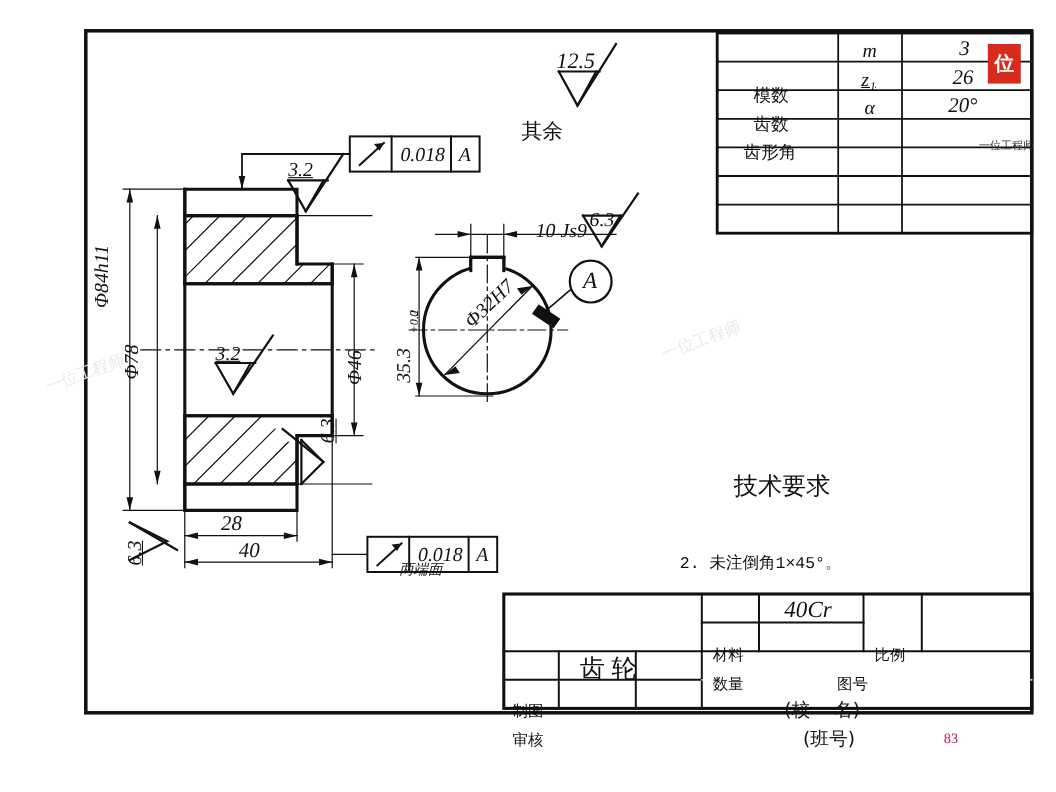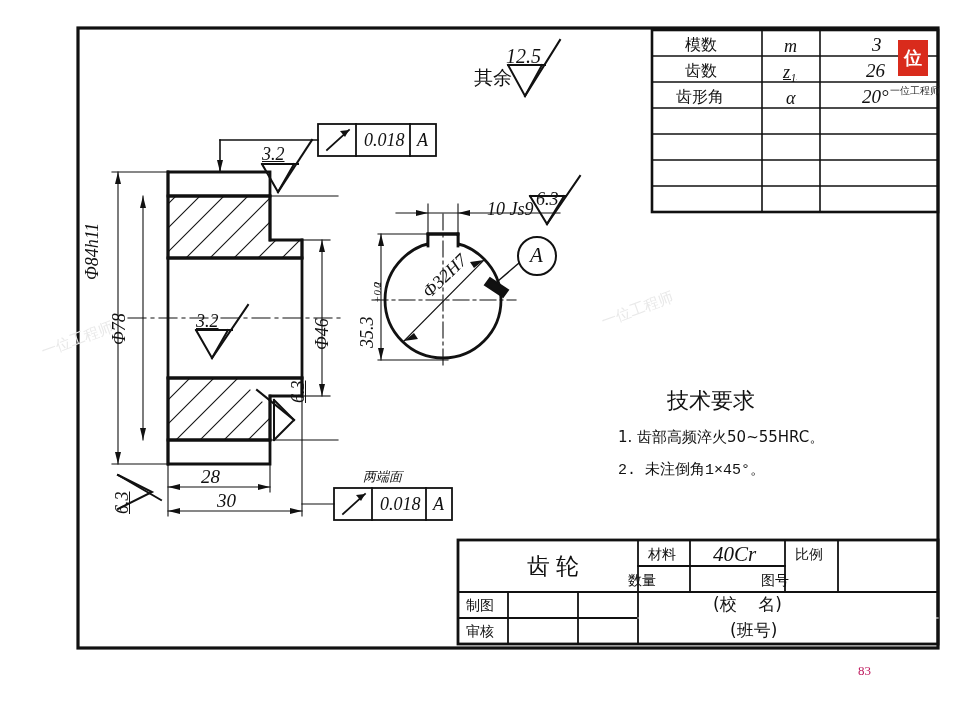--- a/index.html
+++ b/index.html
@@ -27,21 +27,21 @@
     height: 720px;
   }
   .txt {
     position: absolute;
     white-space: pre;
     font-family: "Liberation Serif", serif;
     color: #111;
     line-height: 1;
   }
   .ital { font-style: italic; }
-  .cn { font-family: "DejaVu Sans", sans-serif; }
+  .cn { font-family: "DejaVu Sans", sans-serif; margin-top: 42px; }
   .seal {
     position: absolute;
     background: #d92b1c;
     color: #ffffff;
     display: flex;
     align-items: center;
     justify-content: center;
     font-family: "DejaVu Sans", sans-serif;
     font-weight: bold;
   }
@@ -322,21 +322,21 @@
 
   <div class="txt cn" style="left:676px; top:89px; font-size:16px;">齿形角</div>
   <div class="txt ital" style="left:786px; top:89px; font-size:18px;">α</div>
   <div class="txt ital" style="left:862px; top:87px; font-size:19px;">20°</div>
 
   <div class="txt ital" style="left:83px; top:280px; font-size:18px; transform:rotate(-90deg); transform-origin:left top;">Φ84h11</div>
   <div class="txt ital" style="left:110px; top:345px; font-size:18px; transform:rotate(-90deg); transform-origin:left top;">Φ78</div>
   <div class="txt ital" style="left:313px; top:350px; font-size:18px; transform:rotate(-90deg); transform-origin:left top;">Φ46</div>
 
   <div class="txt ital" style="left:201px; top:467px; font-size:19px;">28</div>
-  <div class="txt ital" style="left:217px; top:491px; font-size:19px;">30</div>
+  <div class="txt ital" style="left:217px; top:491px; font-size:19px;">40</div>
 
   <div class="txt ital" style="left:262px; top:145px; font-size:18px; text-decoration:underline;">3.2</div>
   <div class="txt ital" style="left:196px; top:312px; font-size:18px; text-decoration:underline;">3.2</div>
   <div class="txt ital" style="left:289px; top:403px; font-size:18px; transform:rotate(-90deg); transform-origin:left top; text-decoration:underline;">6.3</div>
   <div class="txt ital" style="left:113px; top:514px; font-size:18px; transform:rotate(-90deg); transform-origin:left top; text-decoration:underline;">6.3</div>
 
   <div class="txt ital" style="left:364px; top:131px; font-size:18px;">0.018</div>
   <div class="txt ital" style="left:417px; top:131px; font-size:18px;">A</div>
 
   <div class="txt cn" style="left:363px; top:470px; font-size:13px;font-style:italic;">两端面</div>
@@ -345,28 +345,27 @@
 
   <div class="txt ital" style="left:419px; top:288px; font-size:18px; transform:rotate(-44deg); transform-origin:left top;">Φ32H7</div>
   <div class="txt ital" style="left:487px; top:200px; font-size:18px;">10 Js9</div>
   <div class="txt ital" style="left:536px; top:190px; font-size:18px;">6.3</div>
   <div class="txt ital" style="left:358px; top:348px; font-size:18px; transform:rotate(-90deg); transform-origin:left top;">35.3</div>
   <div class="txt ital" style="left:372px; top:303px; font-size:11px; transform:rotate(-90deg); transform-origin:left top;">+0.2</div>
   <div class="txt ital" style="left:372px; top:288px; font-size:11px; transform:rotate(-90deg); transform-origin:left top;">0</div>
   <div class="txt ital" style="left:530px; top:245px; font-size:21px;">A</div>
 
   <div class="txt cn" style="left:667px; top:390px; font-size:22px;">技术要求</div>
-  <div class="txt cn" style="left:618px; top:430px; font-size:15px;">1. 齿部高频淬火50~55HRC。</div>
   <div class="txt cn" style="left:618px; top:463px; font-size:15px;font-family:Liberation Mono, monospace;">2. 未注倒角1×45°。</div>
 
   <div class="txt cn" style="left:527px; top:555px; font-size:23px; letter-spacing:6px;">齿轮</div>
   <div class="txt cn" style="left:648px; top:547px; font-size:14px;">材料</div>
   <div class="txt ital" style="left:713px; top:544px; font-size:21px;">40Cr</div>
   <div class="txt cn" style="left:795px; top:547px; font-size:14px;">比例</div>
-  <div class="txt cn" style="left:628px; top:573px; font-size:14px;">数量</div>
+  <div class="txt cn" style="left:648px; top:573px; font-size:14px;">数量</div>
   <div class="txt cn" style="left:761px; top:573px; font-size:14px;">图号</div>
   <div class="txt cn" style="left:466px; top:598px; font-size:14px;">制图</div>
   <div class="txt cn" style="left:466px; top:624px; font-size:14px;">审核</div>
   <div class="txt cn" style="left:713px; top:596px; font-size:17px;">(校    名)</div>
   <div class="txt cn" style="left:730px; top:622px; font-size:17px;">(班号)</div>
 
   <div class="seal" style="left:898px; top:40px; width:30px; height:36px; font-size:18px;">位</div>
   <div class="txt cn" style="left:890px; top:86px; font-size:10px; color:#2a2a2a;">一位工程师</div>
 
   <div class="txt" style="left:858px; top:664px; font-size:13px; color:#be185d;">83</div>

